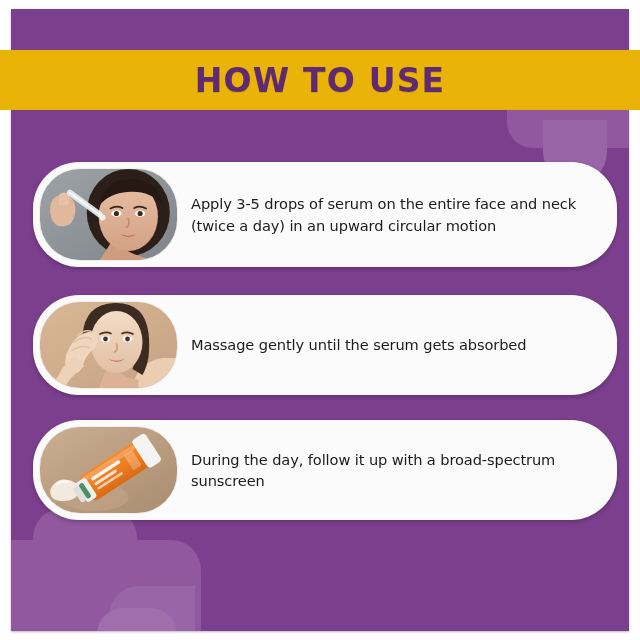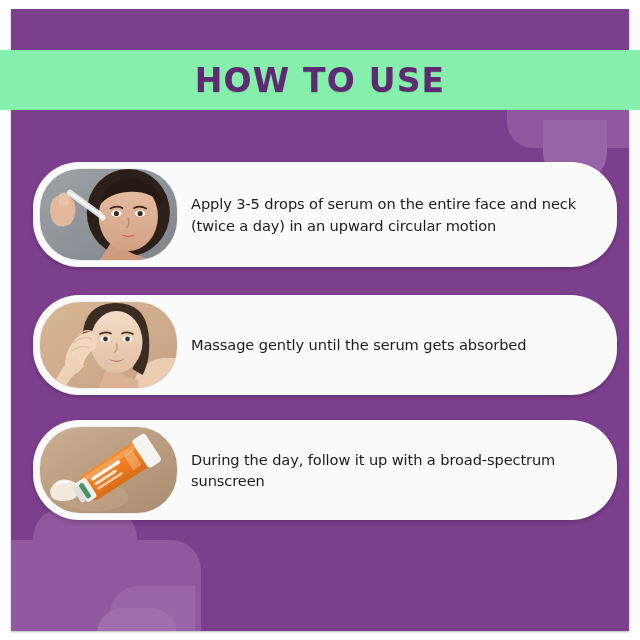--- a/index.html
+++ b/index.html
@@ -27,21 +27,21 @@
     box-shadow: 0 1px 2px rgba(0,0,0,0.28);
   }
 
   
   .title-band {
     position: absolute;
     left: 0;
     top: 50px;
     width: 640px;
     height: 60px;
-    background: #86efac;
+    background: #eab308;
     display: flex;
     align-items: center;
     justify-content: center;
   }
   .title-text {
     font-family: "DejaVu Sans", sans-serif;
     font-weight: bold;
     font-size: 33px;
     letter-spacing: 1.2px;
     color: #5F2A72;

